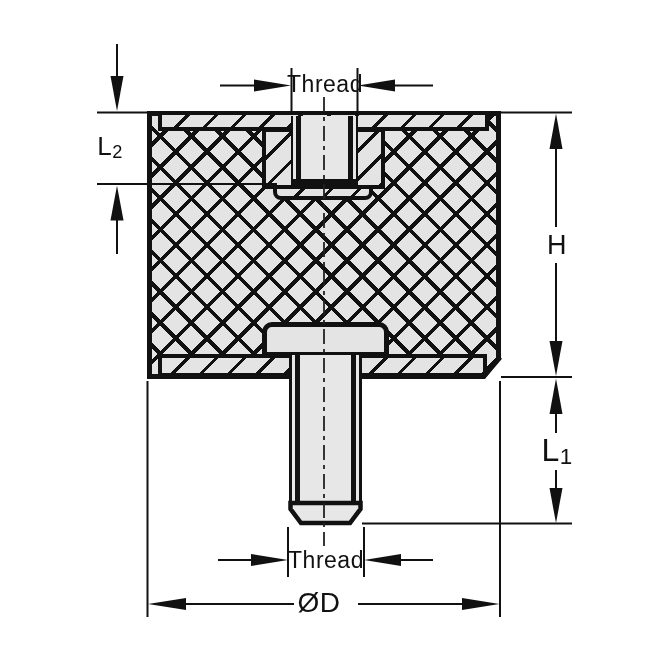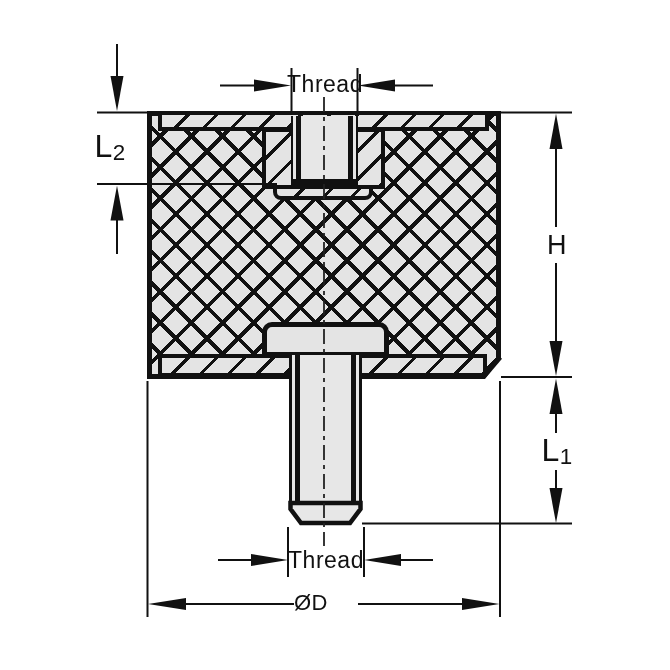--- a/index.html
+++ b/index.html
@@ -35,25 +35,25 @@
         border-left:3px solid #111;border-right:3px solid #111;}
   .wall{position:absolute;top:0;bottom:0;width:5px;background:#111;}
   .wall.l{left:3px;} .wall.r{right:3px;}
   .overlay{position:absolute;left:0;top:0;width:670px;height:670px;}
   .lbl{
     position:absolute;transform:translate(-50%,-50%);
     color:#111;white-space:nowrap;line-height:1;letter-spacing:0.5px;
   }
   .lbl .sub{font-size:0.70em;vertical-align:-3px;}
   .lbl-thread-top{left:325px;top:84px;font-size:23px;}
-  .lbl-l2{left:110px;top:147px;font-size:32px;}
+  .lbl-l2{left:110px;top:147px;font-size:26px;}
   .lbl-h{left:557px;top:245px;font-size:27px;}
   .lbl-l1{left:557px;top:451px;font-size:32px;}
   .lbl-thread-bottom{left:326px;top:560px;font-size:23px;}
-  .lbl-d{left:311px;top:603px;font-size:22px;}
+  .lbl-d{left:319px;top:603px;font-size:28px;}
 </style>
 </head>
 <body>
 
 <div class="canvas">
 
   <div class="part rubber hatch-x"></div>
 
   <div class="part plate-top hatch-m"></div>
   <div class="part boss hatch-m"></div>

